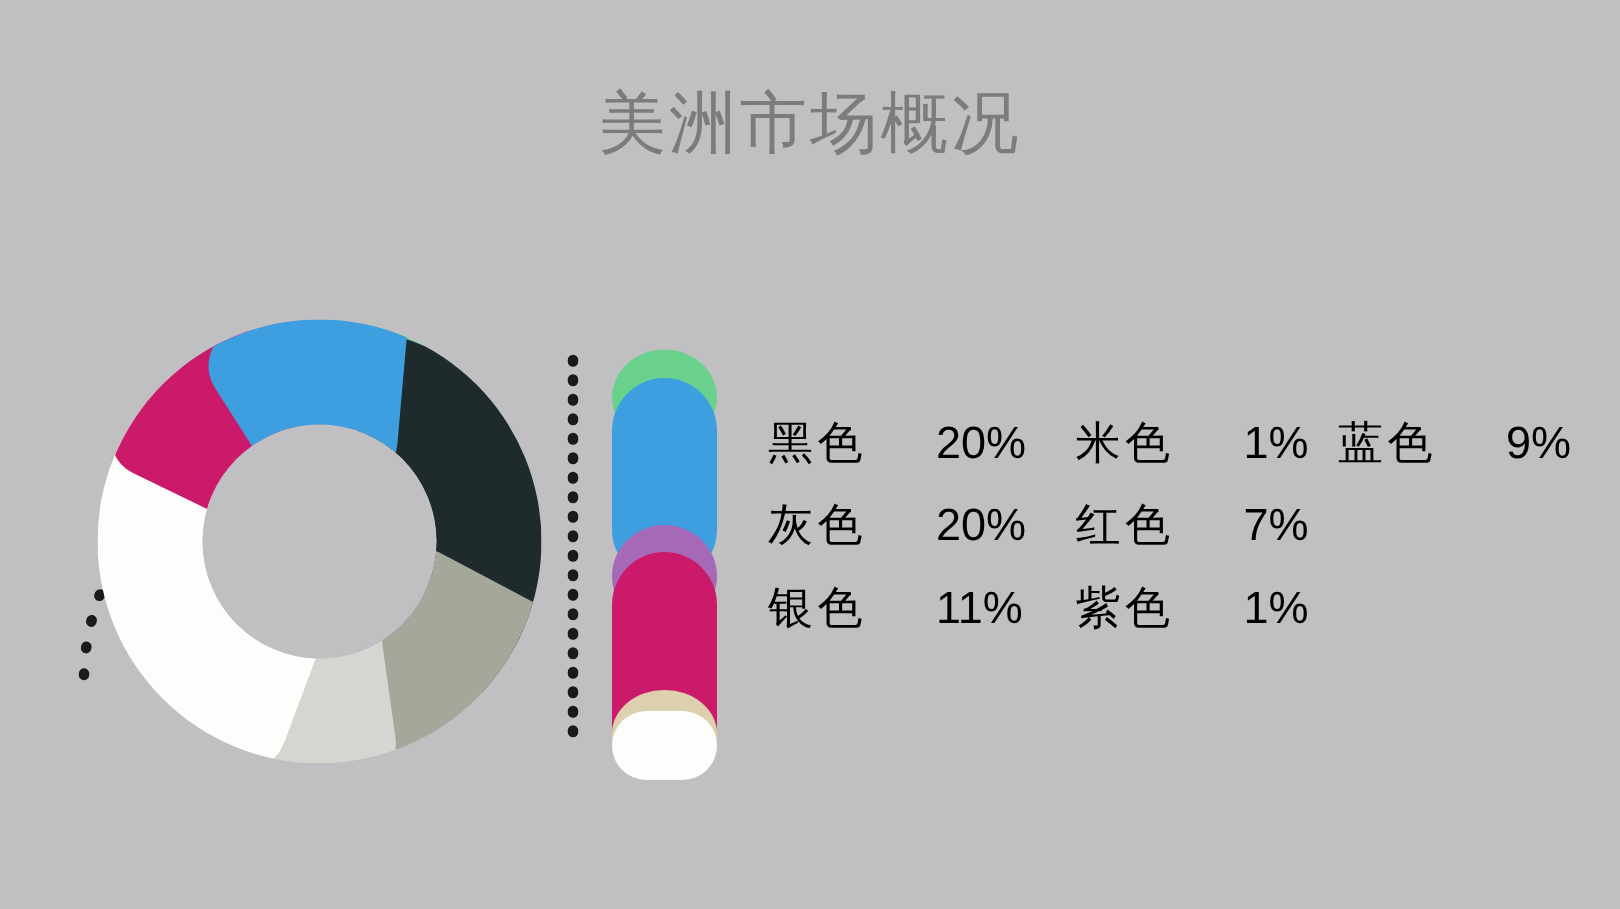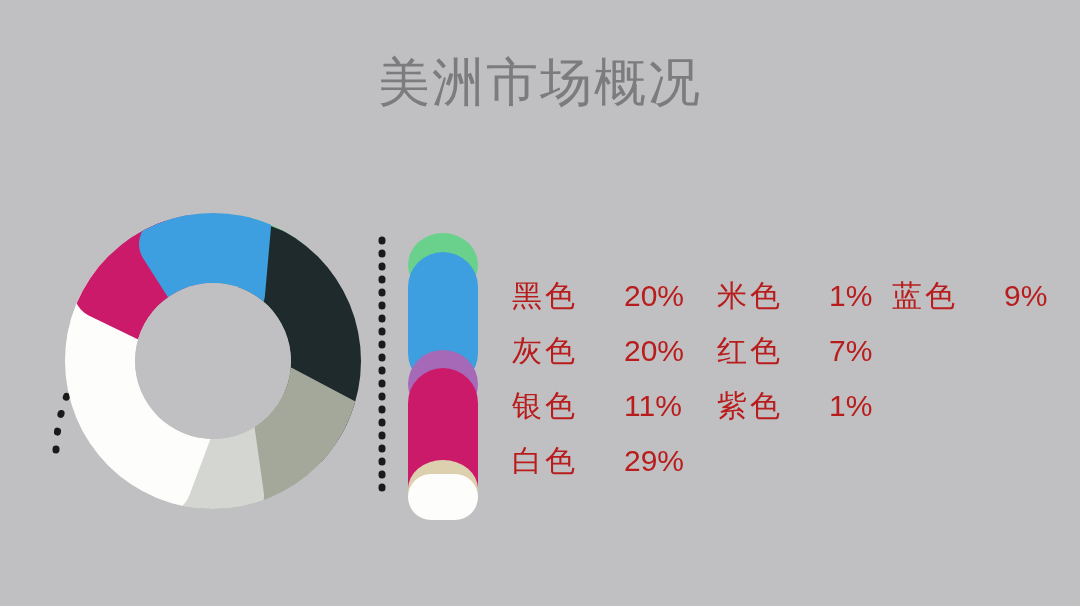--- a/index.html
+++ b/index.html
@@ -20,21 +20,21 @@
     background: #c0c0c2;
   }
 
   
   .title {
     position: absolute;
     left: 0;
     top: 48px;
     width: 1080px;
     text-align: center;
-    font-size: 52px;
+    font-size: 45px;
     line-height: 68px;
     letter-spacing: 2px;
     color: #7c7c7e;
     font-weight: 400;
     white-space: nowrap;
   }
 
   
   .donut-wrap {
     position: absolute;
@@ -72,21 +72,21 @@
   }
   .legend-row {
     display: flex;
     height: 55px;
     align-items: center;
   }
   .legend-cell {
     display: flex;
     align-items: baseline;
     white-space: nowrap;
-    color: #b91c1c;
+    color: #000000;
     font-size: 30px;
     line-height: 34px;
   }
   .legend-cell.c1 { width: 205px; }
   .legend-cell.c2 { width: 175px; }
   .legend-cell.c3 { width: 160px; text-align: center; }
   .legend-cell.empty { visibility: hidden; }
   .legend-name {
     letter-spacing: 3px;
     margin-right: 14px;
@@ -214,29 +214,15 @@
       <div class="legend-cell c2">
         <span class="legend-name">紫色</span>
         <span class="legend-value">1%</span>
       </div>
       <div class="legend-cell c3 empty">
         <span class="legend-name"></span>
         <span class="legend-value"></span>
       </div>
     </div>
 
-    <div class="legend-row">
-      <div class="legend-cell c1">
-        <span class="legend-name">白色</span>
-        <span class="legend-value">29%</span>
-      </div>
-      <div class="legend-cell c2 empty">
-        <span class="legend-name"></span>
-        <span class="legend-value"></span>
-      </div>
-      <div class="legend-cell c3 empty">
-        <span class="legend-name"></span>
-        <span class="legend-value"></span>
-      </div>
-    </div>
 
   </div>
 </div>
 
 </body></html>

